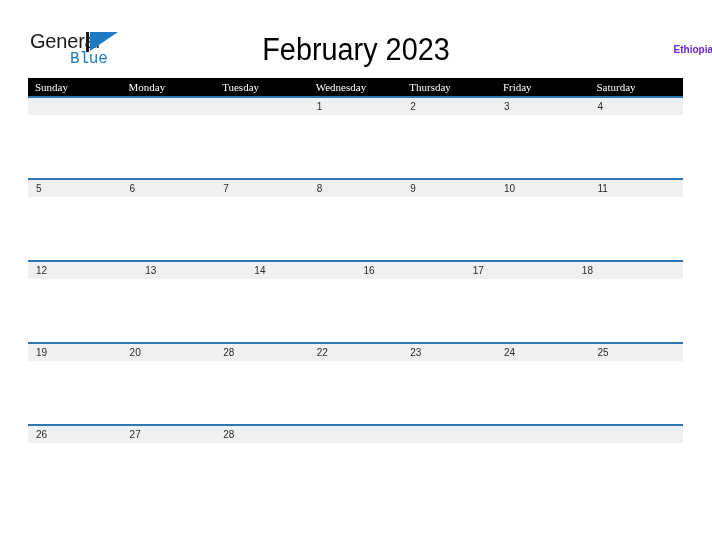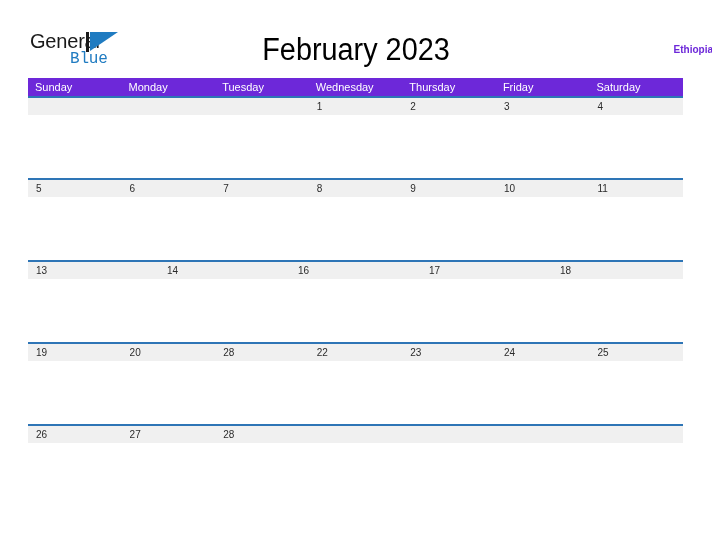--- a/index.html
+++ b/index.html
@@ -95,22 +95,23 @@
   .calendar {
     position: absolute;
     left: 28px;
     top: 78px;
     width: 655px;
   }
 
   .weekdays {
     display: flex;
     width: 100%;
-    background: #6d28d9;
+    background: #000000;
     height: 18px;
+    font-family: Liberation Serif, serif;
   }
   .weekday {
     flex: 1 1 0;
     color: #ffffff;
     font-size: 11px;
     line-height: 18px;
     padding-left: 7px;
     box-sizing: border-box;
     overflow: hidden;
     white-space: nowrap;
@@ -217,20 +218,21 @@
       <div class="day-cell"></div>
       <div class="day-cell"></div>
       <div class="day-cell"></div>
       <div class="day-cell"></div>
       <div class="day-cell"></div>
     </div>
   </div>
 
   <div class="week">
     <div class="week-dates">
+      <div class="day-num">12</div>
       <div class="day-num">13</div>
       <div class="day-num">14</div>
       <div class="day-num">16</div>
       <div class="day-num">17</div>
       <div class="day-num">18</div>
     </div>
     <div class="week-body">
       <div class="day-cell"></div>
       <div class="day-cell"></div>
       <div class="day-cell"></div>

